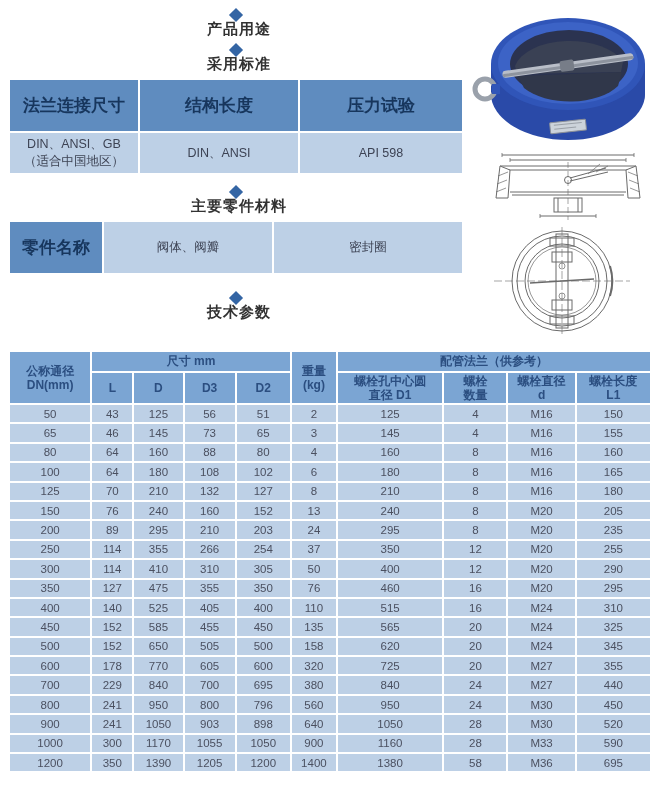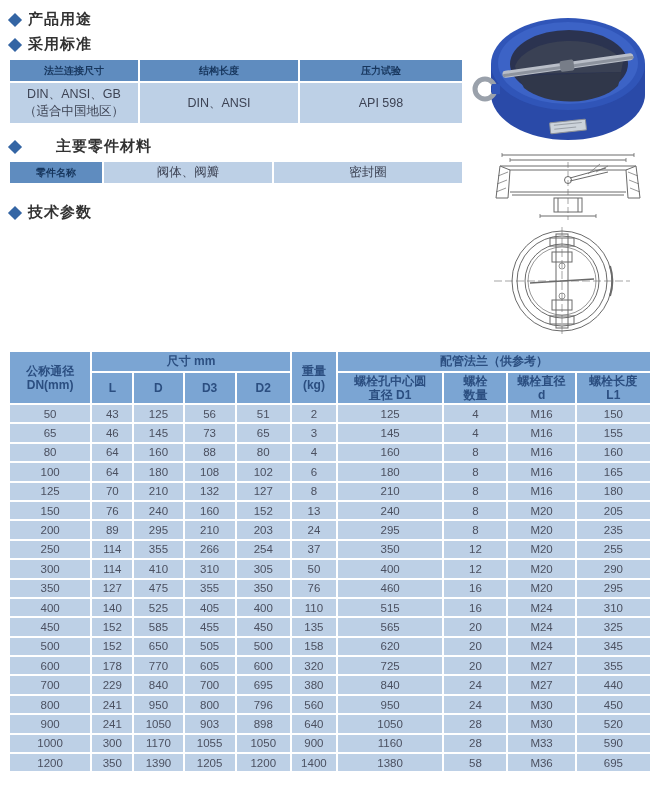--- a/index.html
+++ b/index.html
@@ -6,33 +6,33 @@
   body{
     width:660px;height:809px;background:#ffffff;
     font-family:"Liberation Sans","DejaVu Sans",sans-serif;
     color:#3c3c3c;overflow:hidden;
   }
   .page{padding:4px 8px 0 8px;}
   .top{display:flex;}
   .left-col{width:462px;flex:0 0 462px;}
   .right-col{flex:1;position:relative;height:332px;}
 
-  .sec-head{display:flex;align-items:center;margin:6px 0 4px 0;}
+  .sec-head{display:flex;align-items:center;margin:6px 0 4px 0;flex-direction:column;}
   .diamond{width:10px;height:10px;background:#3465a4;transform:rotate(45deg);margin:0 8px 0 2px;flex:0 0 10px;}
   .sec-title{font-size:15px;font-weight:bold;color:#323232;letter-spacing:1px;}
 
   .usage-text{
     font-size:13px;line-height:19.5px;color:#454545;
     text-align:justify;text-indent:2em;margin:2px 0 8px 0;
   }
 
   table{border-collapse:separate;border-spacing:2px;}
   .std-table,.mat-table{width:456px;}
   th,td{text-align:center;vertical-align:middle;}
-  .hdr-cell{background:#5f8cbf;color:#17365d;font-weight:bold;font-size:10px;padding:2px 2px;}
+  .hdr-cell{background:#5f8cbf;color:#17365d;font-weight:bold;font-size:17px;padding:14px 2px;}
   .body-cell{background:#bdd0e6;color:#3d4354;font-size:12.5px;padding:2px 2px;}
   .std-table .hdr-cell{height:17px;}
   .std-table .body-cell{height:36px;}
   .mat-table .hdr-cell{height:17px;margin-top:16px;}
   .mat-table .body-cell{height:17px;}
 
   .tech-table{width:644px;margin-top:14px;}
   .tech-table th{background:#7ba5d3;color:#2b4e80;font-weight:bold;font-size:12px;padding:1px 0;}
   .tech-table th div{line-height:14px;}
   .tech-table td{background:#bdd0e6;color:#4b5060;font-size:11.5px;height:17.4px;padding:0;}
@@ -72,21 +72,21 @@
           <td class="body-cell">
             <div>DIN、ANSI、GB</div>
             <div>（适合中国地区）</div>
           </td>
           <td class="body-cell">DIN、ANSI</td>
           <td class="body-cell">API 598</td>
         </tr>
       </tbody>
         </table>
 
-      <div class="sec-head" style="margin-top:12px;gap:28px;">
+      <div class="sec-head" style="margin-top:12px;">
         <span class="diamond"></span>
         <span class="sec-title">主要零件材料</span>
       </div>
       <table class="mat-table">
         <colgroup>
             <col style="width:92px">
             <col style="width:168px">
             <col>
           </colgroup>
         <tbody>

